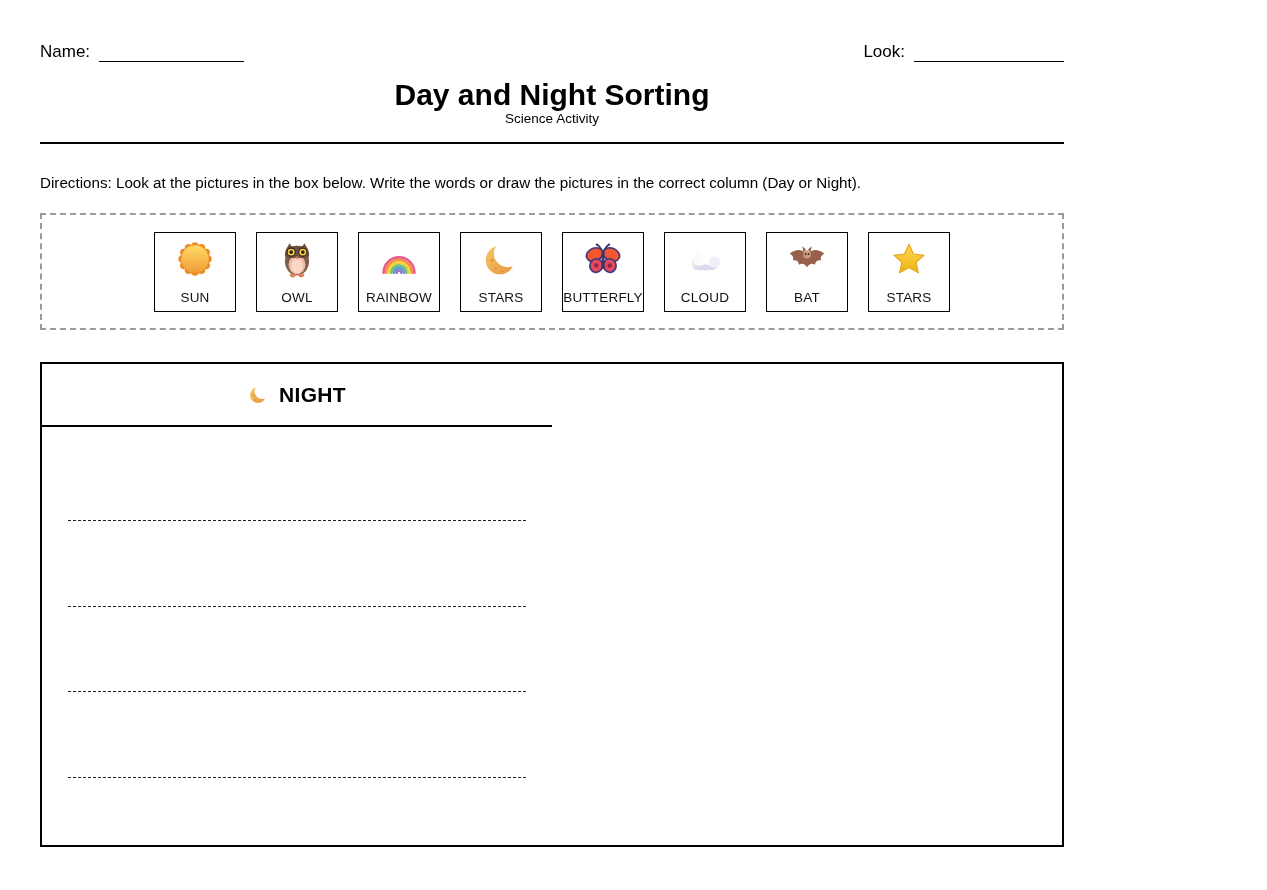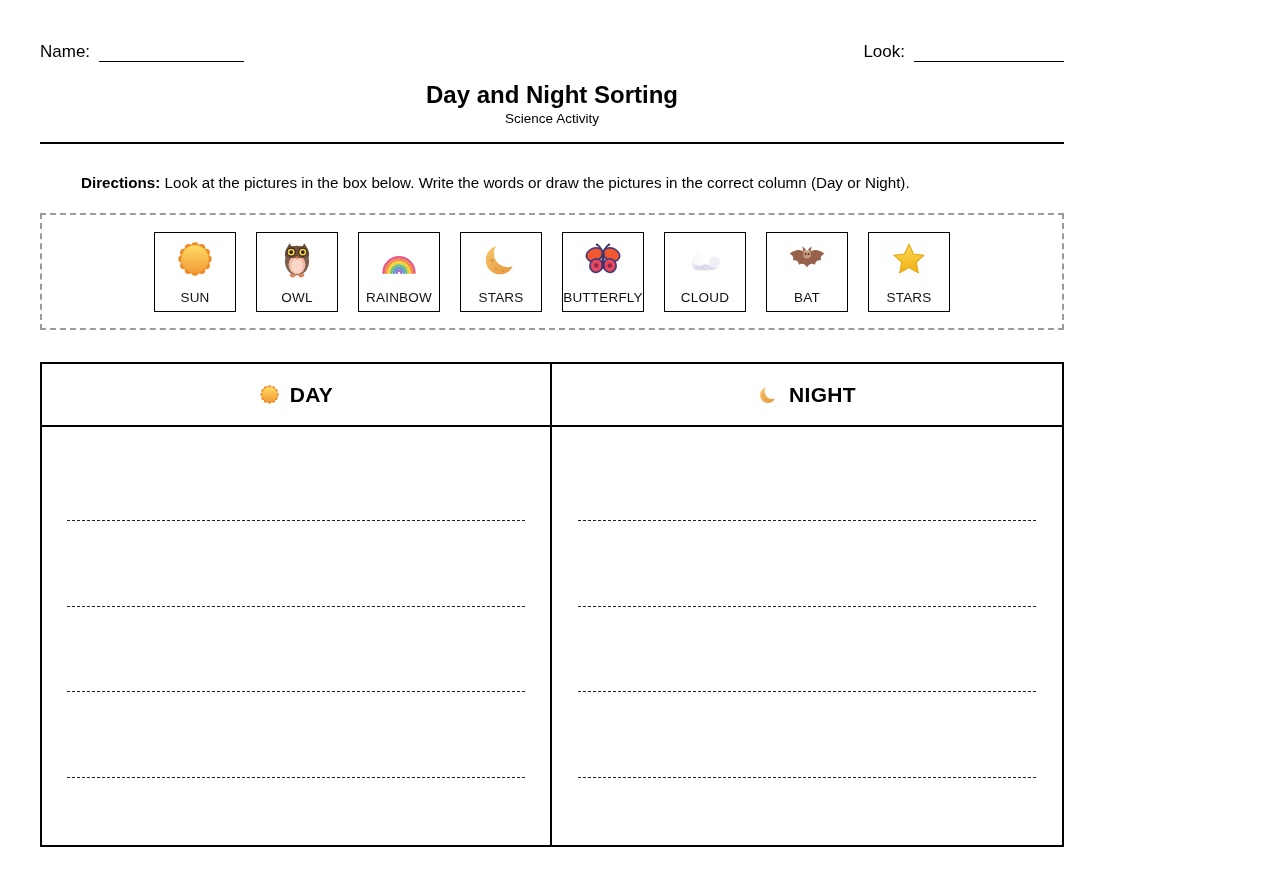--- a/index.html
+++ b/index.html
@@ -17,27 +17,27 @@
     padding:42px 40px 0 40px; font-size:17px;
   }
   .field { display:flex; align-items:flex-end; gap:9px; }
   .blank-line {
     display:inline-block; height:15px; border-bottom:1.6px solid #000;
   }
   .blank-name { width:145px; }
   .blank-date { width:150px; }
 
   
-  .title { margin-top:21px; text-align:center; font-size:24px; font-weight:bold; line-height:24px; }
+  .title { margin-top:21px; text-align:center; font-size:30px; font-weight:bold; line-height:24px; }
   .subtitle { margin-top:4px; text-align:center; font-size:13.5px; line-height:16px; }
   .rule { margin:15px 40px 0 40px; border:none; border-top:2px solid #000; }
 
   
   .directions { margin:29px 40px 0 40px; font-size:15.2px; line-height:20px; }
-  .directions b { font-weight:bold;margin-left:41px; }
+  .directions b { font-weight:normal; }
 
   
   .word-bank {
     margin:20px 40px 0 40px; height:117px;
     border:2px dashed #9a9a9a;
     display:flex; align-items:center; justify-content:center; gap:20px;
   }
   .card {
     width:82px; height:80px; background:#fff; border:1px solid #000;
     display:flex; flex-direction:column; align-items:center; justify-content:flex-start;
@@ -246,34 +246,20 @@
     </div>
     <div class="card">
       <svg class="card-icon" viewBox="0 0 36 36">
           <use href="#i-star"></use>
         </svg>
       <div class="card-label">STARS</div>
     </div>
   </div>
 
   <div class="sort-table">
-    <div class="col col-left">
-      <div class="col-header">
-        <svg class="hdr-icon" viewBox="0 0 36 36">
-            <use href="#i-sun"></use>
-          </svg>
-        <span>DAY</span>
-      </div>
-      <div class="col-body">
-        <div class="write-line wl-1"></div>
-        <div class="write-line wl-2"></div>
-        <div class="write-line wl-3"></div>
-        <div class="write-line wl-4"></div>
-      </div>
-    </div>
     <div class="col">
       <div class="col-header">
         <svg class="hdr-icon" viewBox="0 0 36 36">
             <use href="#i-moon"></use>
           </svg>
         <span>NIGHT</span>
       </div>
       <div class="col-body">
         <div class="write-line wl-1"></div>
         <div class="write-line wl-2"></div>

